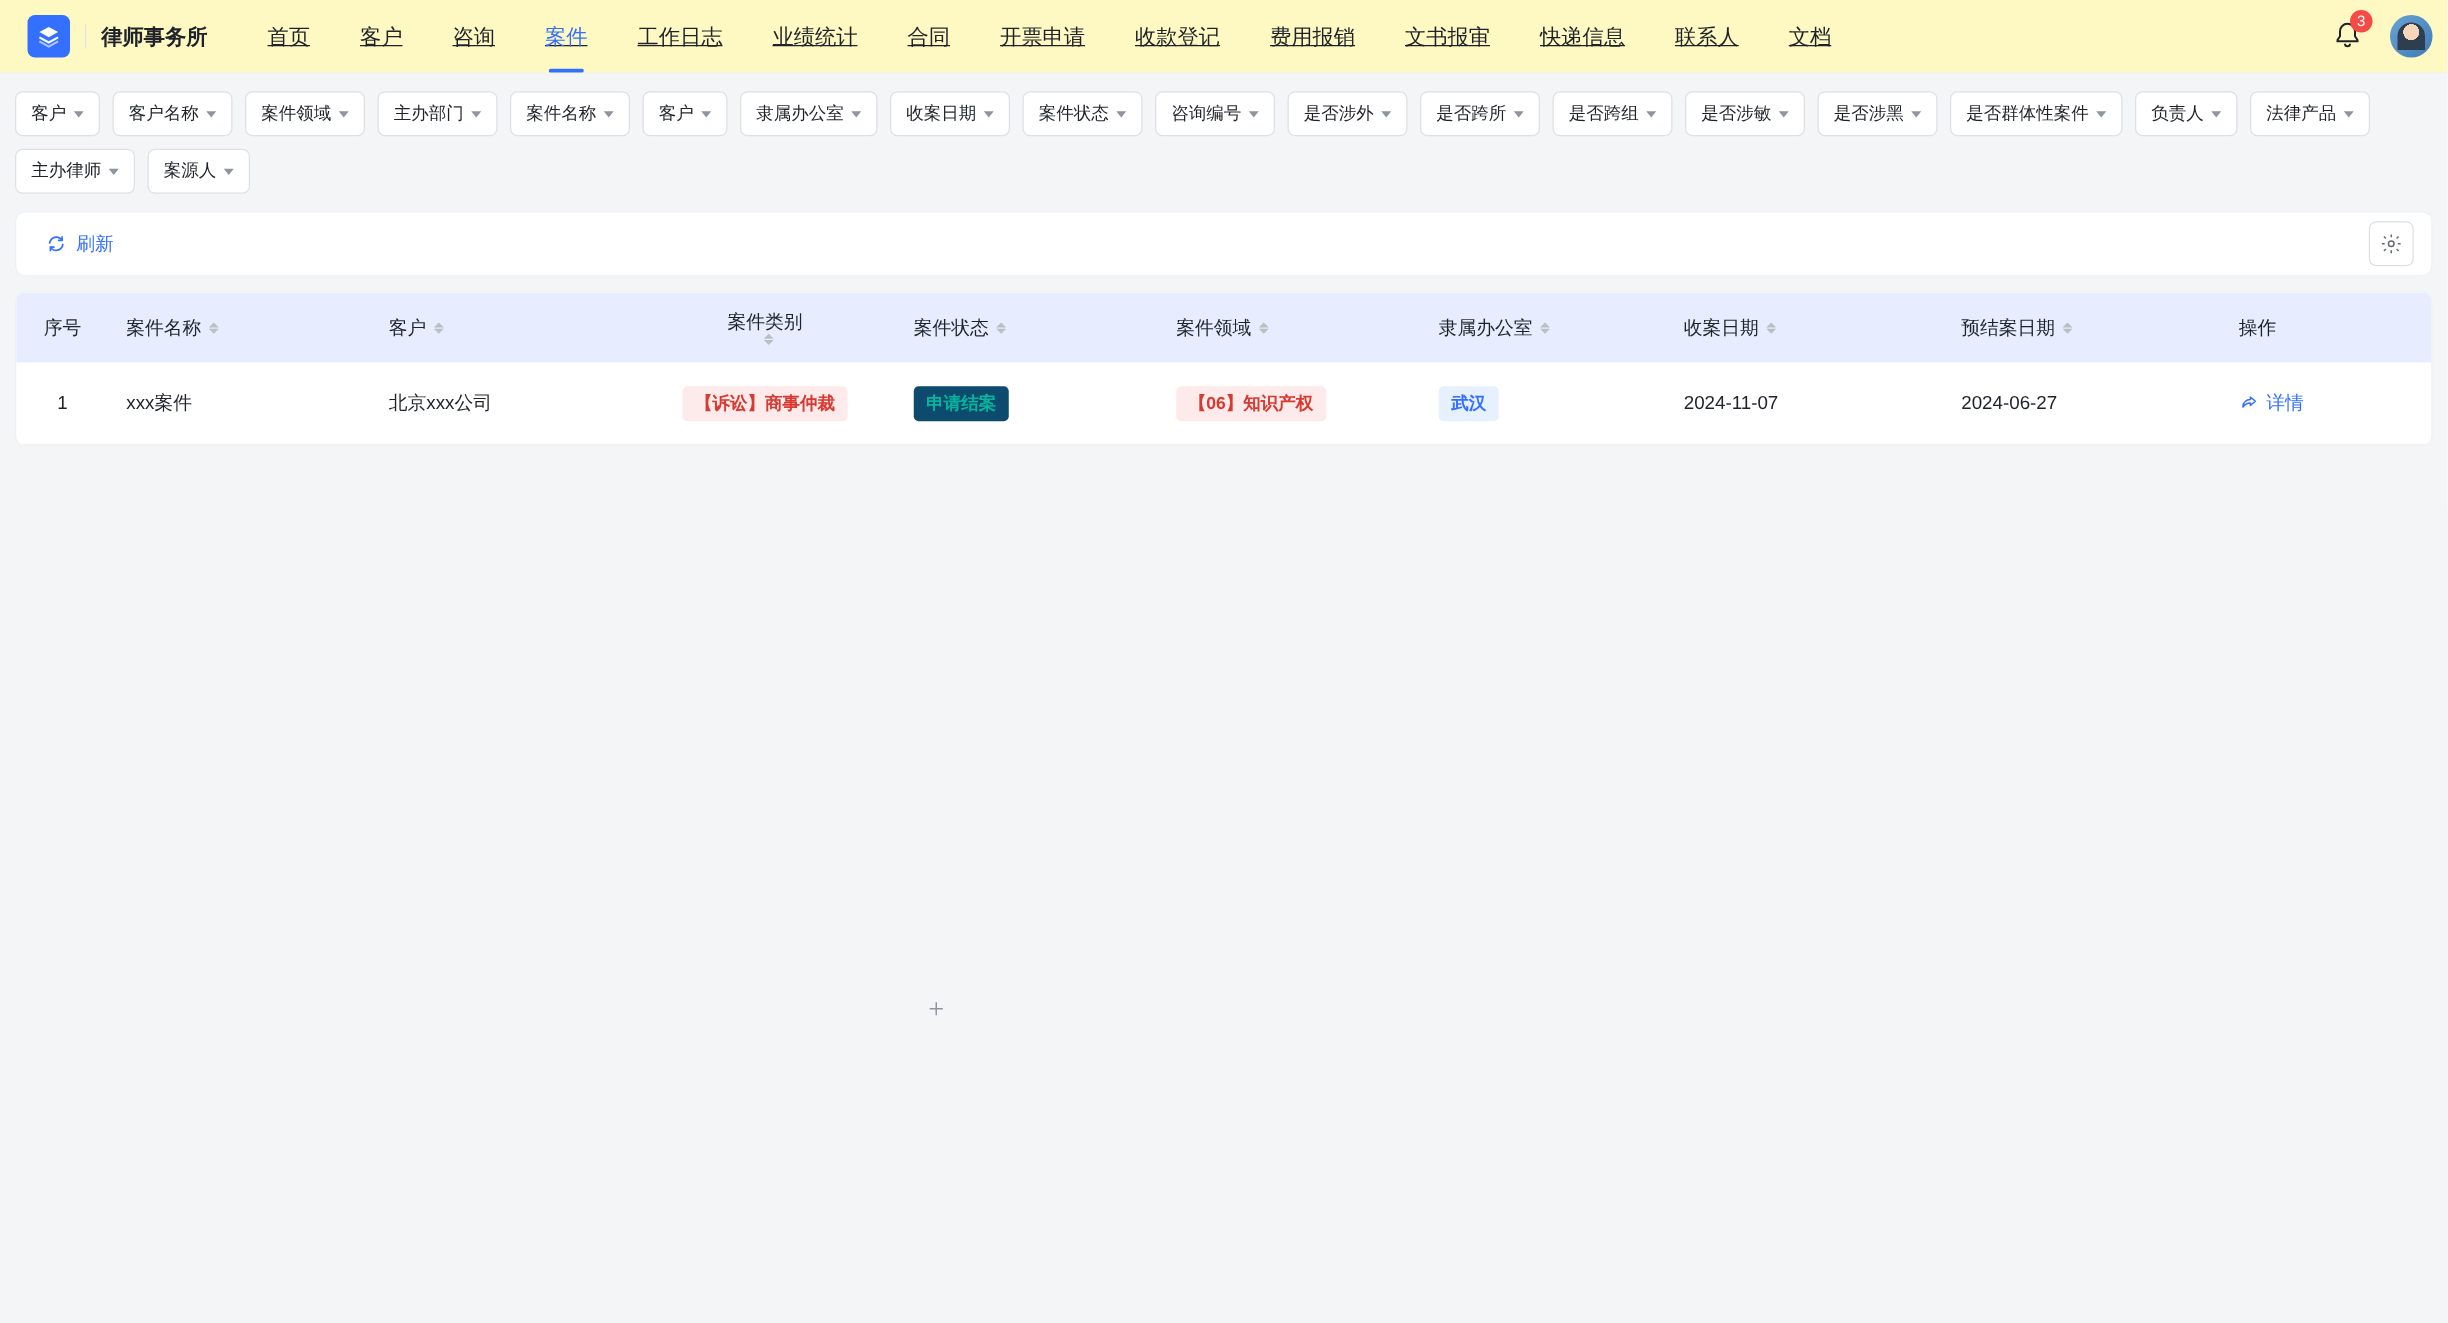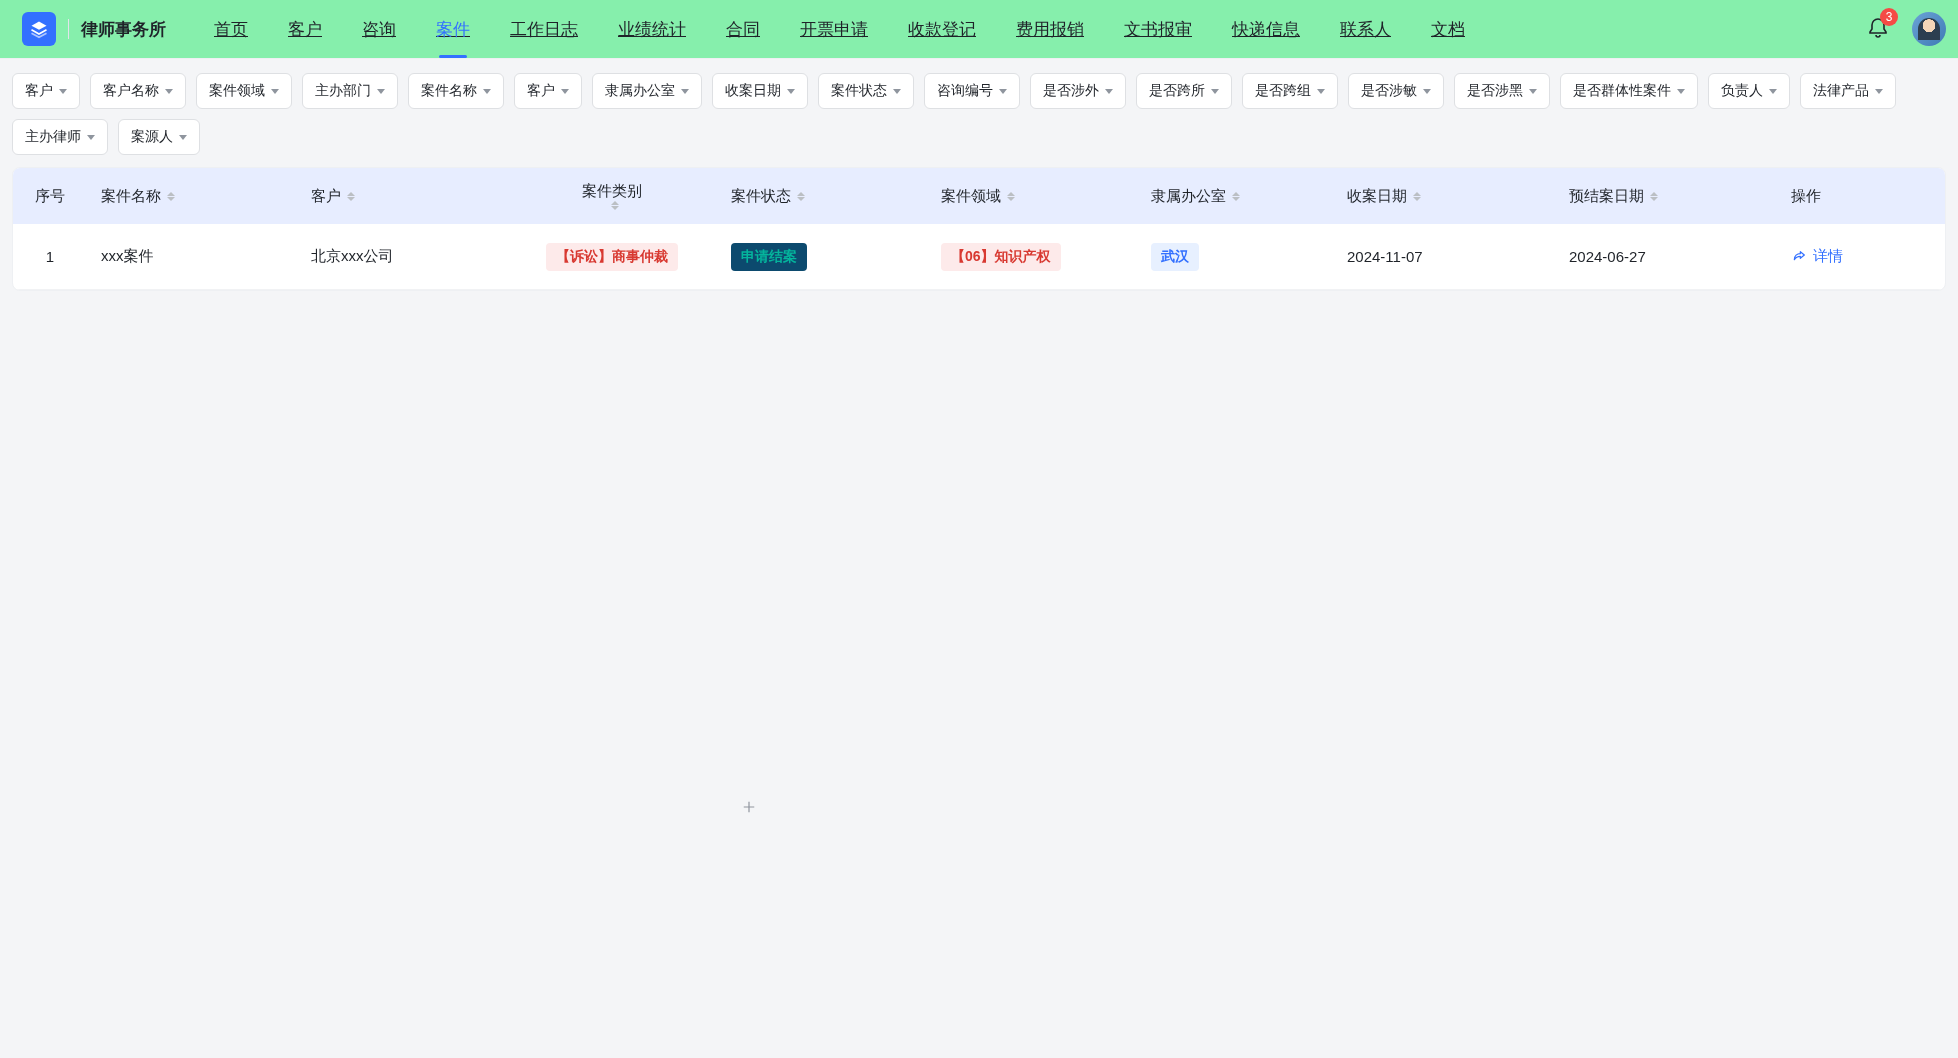--- a/index.html
+++ b/index.html
@@ -13,21 +13,21 @@
   overflow: hidden;
 }
 
 
 .header {
   height: 59px;
   display: flex;
   align-items: center;
   padding: 0 12px 0 22px;
   border-bottom: 1px solid #eef0f3;
-  background: #86efac;
+  background: #fef9c3;
 }
 .logo {
   width: 34px; height: 34px;
   background: #3370ff;
   border-radius: 6px;
   display: flex; align-items: center; justify-content: center;
   margin-right: 8px;
 }
 .logo svg { width: 20px; height: 20px; }
 .divider-v {
@@ -340,20 +340,35 @@
       <div class="filter-chip">
         <span>主办律师</span>
         <span class="caret"></span>
       </div>
       <div class="filter-chip">
         <span>案源人</span>
         <span class="caret"></span>
       </div>
     </div>
 
+  <div class="toolbar">
+    <div class="refresh-btn">
+      <svg viewBox="0 0 24 24">
+        <path d="M4 12a8 8 0 018-8 8 8 0 017 4M20 12a8 8 0 01-8 8 8 8 0 01-7-4" stroke="#3370ff" stroke-width="2" fill="none"></path>
+        <path d="M19 3v5h-5M5 21v-5h5" stroke="#3370ff" stroke-width="2" fill="none"></path>
+      </svg>
+      <span>刷新</span>
+    </div>
+    <div class="settings-btn">
+      <svg viewBox="0 0 24 24">
+        <circle cx="12" cy="12" r="3" fill="none" stroke="#646a73" stroke-width="1.6"></circle>
+        <path d="M12 2v3M12 19v3M4.2 4.2l2.1 2.1M17.7 17.7l2.1 2.1M2 12h3M19 12h3M4.2 19.8l2.1-2.1M17.7 6.3l2.1-2.1" stroke="#646a73" stroke-width="1.6"></path>
+      </svg>
+    </div>
+  </div>
 
   <div class="table-wrap">
     <div class="thead">
       <div class="cell col-idx">
           <span>序号</span>
         </div>
       <div class="cell col-name">
           <span>案件名称</span>
           <span class="sort-icon">
             <span class="up"></span>

